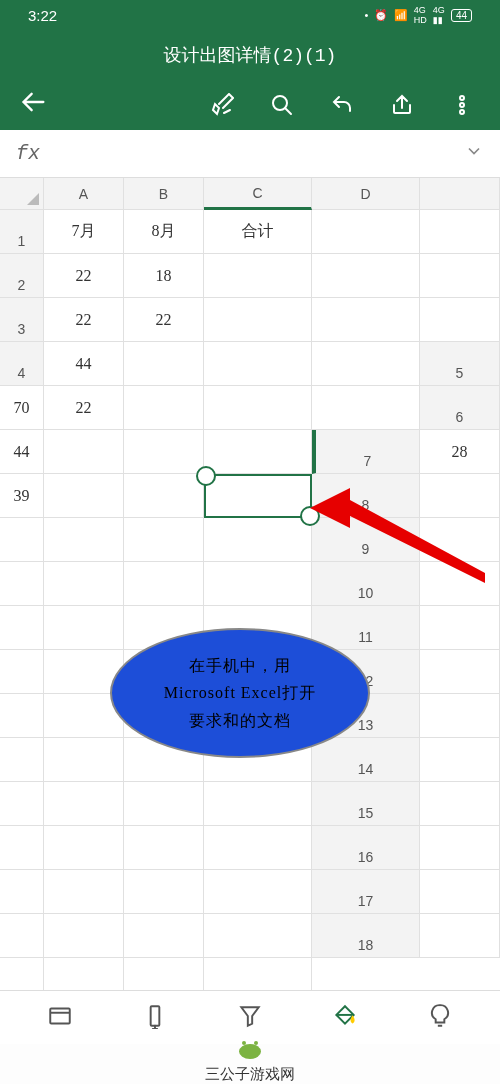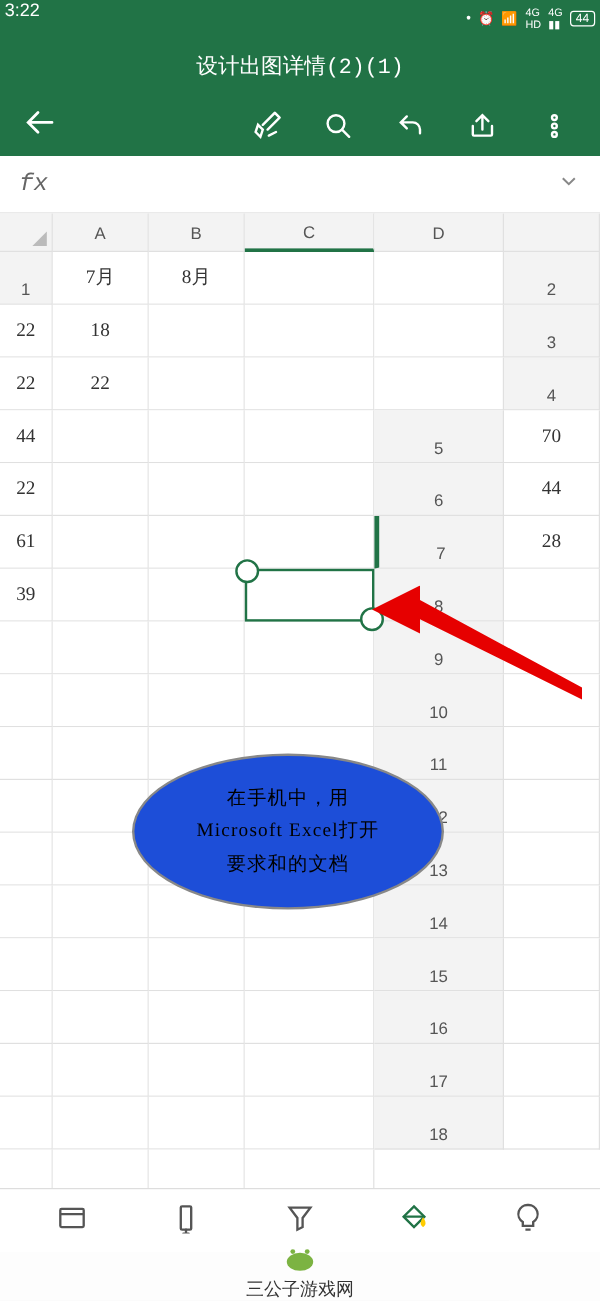--- a/index.html
+++ b/index.html
@@ -1,18 +1,18 @@
 <!DOCTYPE html>
 <html><head>
   <meta charset="utf-8">
   <style>
     * { margin: 0; padding: 0; box-sizing: border-box; }
     body { font-family: -apple-system, sans-serif; width: 500px; height: 1084px; background: #f5f5f5; position: relative; overflow: hidden; }
     
-    .status-bar { height: 30px; background: #217346; color: #fff; display: flex; justify-content: space-between; padding: 0 4px; font-size: 14px; }
+    .status-bar { height: 30px; background: #217346; color: #fff; display: flex; justify-content: space-between; align-items: center; padding: 0 28px; font-size: 14px; }
     .status-left { font-size: 15px; }
     .status-right { display: flex; align-items: center; gap: 6px; font-size: 11px; }
     .battery-box { border: 1px solid #fff; border-radius: 3px; padding: 0 4px; font-size: 10px; }
     
     .header { height: 50px; background: #217346; color: #fff; display: flex; align-items: center; justify-content: center; font-size: 18px; font-family: Liberation Mono, monospace; }
     
     .toolbar { height: 50px; background: #217346; display: flex; align-items: center; padding: 0 12px; gap: 8px; }
     .toolbar-back { color: #fff; font-size: 24px; padding: 8px; }
     .toolbar-spacer { flex: 1; }
     .toolbar-icon { color: #fff; padding: 8px 14px; display: flex; align-items: center; justify-content: center; }
@@ -123,20 +123,21 @@
   <div class="grid" id="grid">
       <div class="cell corner"></div>
       <div class="cell col-header">A</div>
       <div class="cell col-header">B</div>
       <div class="cell col-header active">C</div>
       <div class="cell col-header">D</div>
       <div class="cell col-header"></div>
       <div class="cell row-header">1</div>
       <div class="cell data-cell">7月</div>
       <div class="cell data-cell">8月</div>
+      <div class="cell data-cell">合计</div>
       <div class="cell data-cell"></div>
       <div class="cell data-cell"></div>
       <div class="cell row-header">2</div>
       <div class="cell data-cell">22</div>
       <div class="cell data-cell">18</div>
       <div class="cell data-cell"></div>
       <div class="cell data-cell"></div>
       <div class="cell data-cell"></div>
       <div class="cell row-header">3</div>
       <div class="cell data-cell">22</div>
@@ -150,21 +151,20 @@
       <div class="cell data-cell"></div>
       <div class="cell data-cell"></div>
       <div class="cell row-header">5</div>
       <div class="cell data-cell">70</div>
       <div class="cell data-cell">22</div>
       <div class="cell data-cell"></div>
       <div class="cell data-cell"></div>
       <div class="cell data-cell"></div>
       <div class="cell row-header">6</div>
       <div class="cell data-cell">44</div>
-      <div class="cell data-cell">61</div>
       <div class="cell data-cell"></div>
       <div class="cell data-cell"></div>
       <div class="cell data-cell"></div>
       <div class="cell row-header active">7</div>
       <div class="cell data-cell">28</div>
       <div class="cell data-cell">39</div>
       <div class="cell data-cell"></div>
       <div class="cell data-cell"></div>
       <div class="cell data-cell"></div>
       <div class="cell row-header">8</div>

